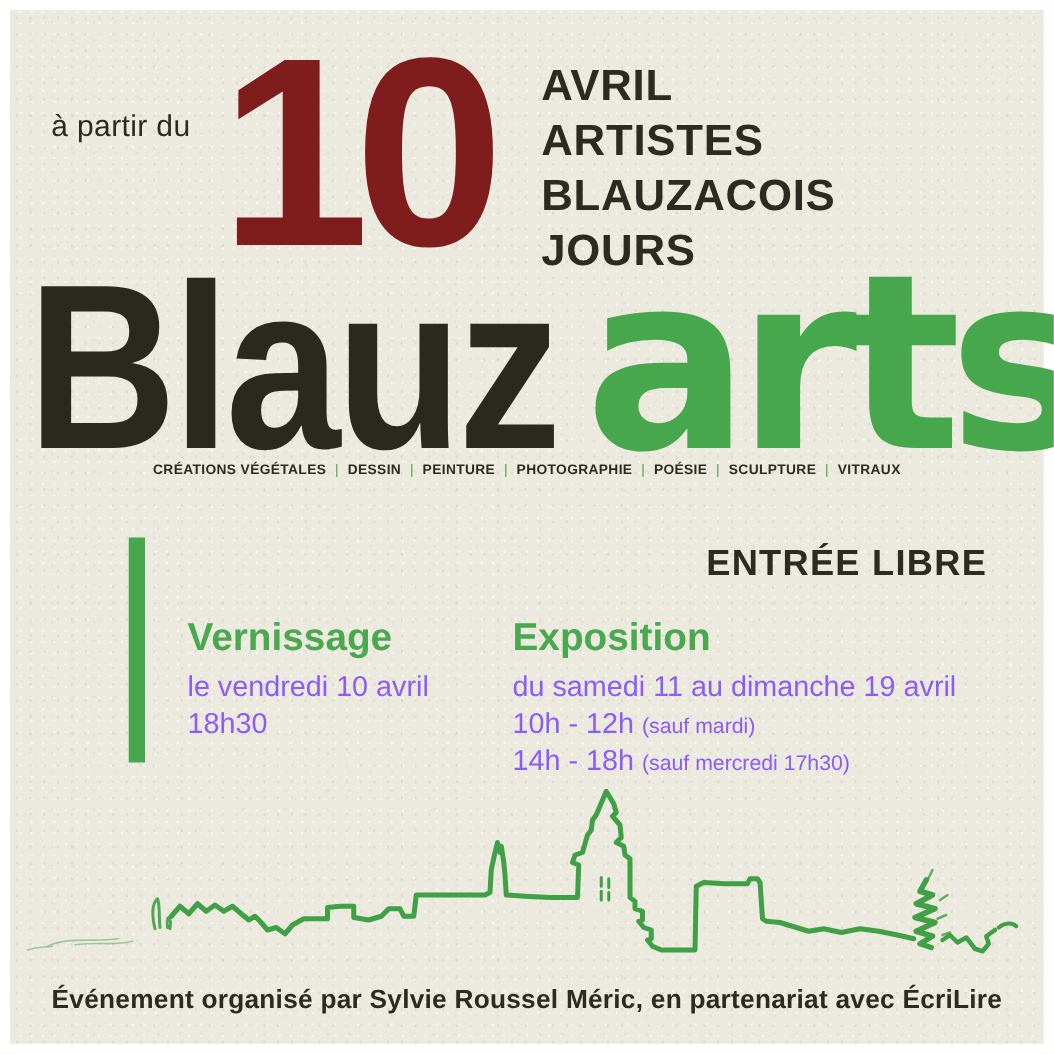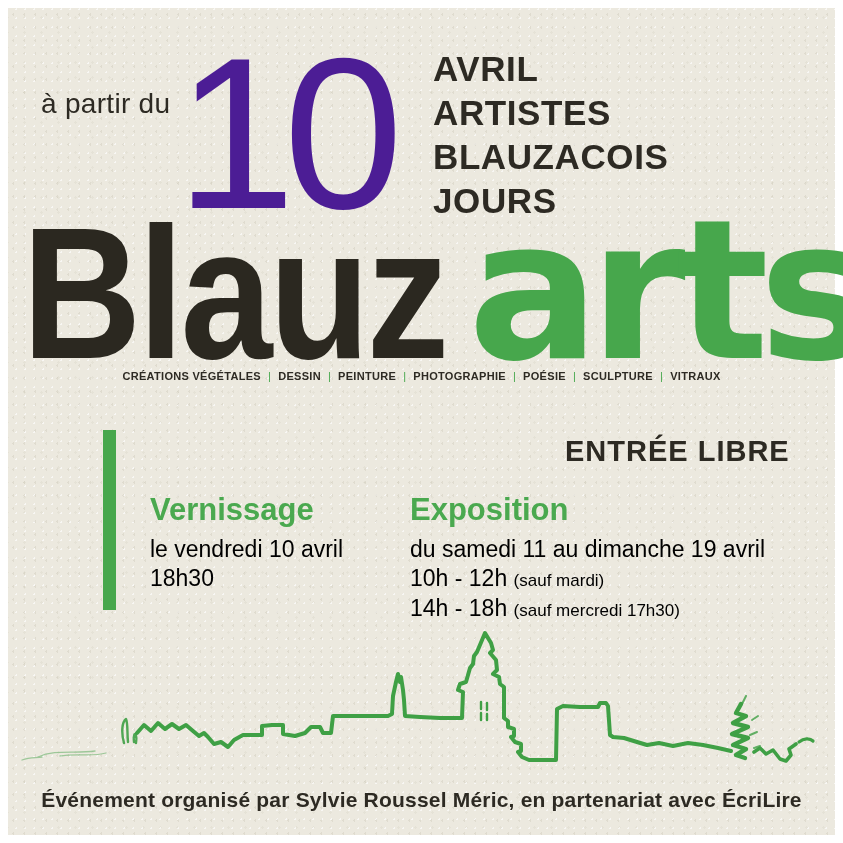--- a/index.html
+++ b/index.html
@@ -15,24 +15,24 @@
     background-image:
       radial-gradient(rgba(190,185,165,0.28) 1px, transparent 1px),
       radial-gradient(rgba(255,255,255,0.65) 1px, transparent 1px),
       radial-gradient(rgba(200,195,175,0.18) 1.2px, transparent 1.2px);
     background-size:11px 13px, 9px 9px, 17px 15px;
     background-position:0 0, 4px 6px, 8px 2px;
   }
   .abs{position:absolute;line-height:1;}
   .dark{color:#2d2a23;}
 
-  .prefix{left:41px;top:90px;font-size:28px;font-weight:500;letter-spacing:0.3px;}
+  .prefix{left:41px;top:90px;font-size:24px;font-weight:500;letter-spacing:0.3px;}
   .bignum{
-    left:176px;top:26px;font-size:215px;font-weight:400;
-    letter-spacing:-12px;color:#4c1d95;
+    left:176px;top:14px;font-size:215px;font-weight:700;
+    letter-spacing:-12px;color:#7f1d1d;
   }
   .headlines{
     left:433px;top:47px;font-size:35px;font-weight:600;
     line-height:44px;letter-spacing:0.6px;
   }
 
   .title-dark{
     left:22px;top:199px;font-size:188px;font-weight:700;color:#2b2820;
     letter-spacing:-4px;transform:scaleX(0.88);transform-origin:top left;
     white-space:nowrap;
@@ -47,21 +47,21 @@
     font-size:11px;font-weight:700;letter-spacing:0.3px;
   }
   .categories .sep{color:#47a74c;font-weight:400;padding:0 7px;}
 
   .vbar{left:103px;top:430px;width:13px;height:180px;background:#47a74c;}
 
   .venue-name{left:150px;top:430px;font-size:34px;font-weight:700;}
   .admission{left:565px;top:437px;font-size:29px;font-weight:700;letter-spacing:1px;}
 
   .sec-heading{font-size:31px;font-weight:600;color:#4aa94f;}
-  .body-line{font-size:23px;font-weight:500;color:#000000;}
+  .body-line{font-size:23px;font-weight:500;color:#8b5cf6;}
   .small-note{font-size:17px;font-weight:500;}
 
   .col-vern{left:150px;}
   .col-expo{left:410px;}
 
   .skyline{left:0px;top:630px;width:843px;height:150px;}
 
   .footer{
     left:0;top:789px;width:843px;text-align:center;
     font-size:21px;font-weight:600;letter-spacing:0.2px;

